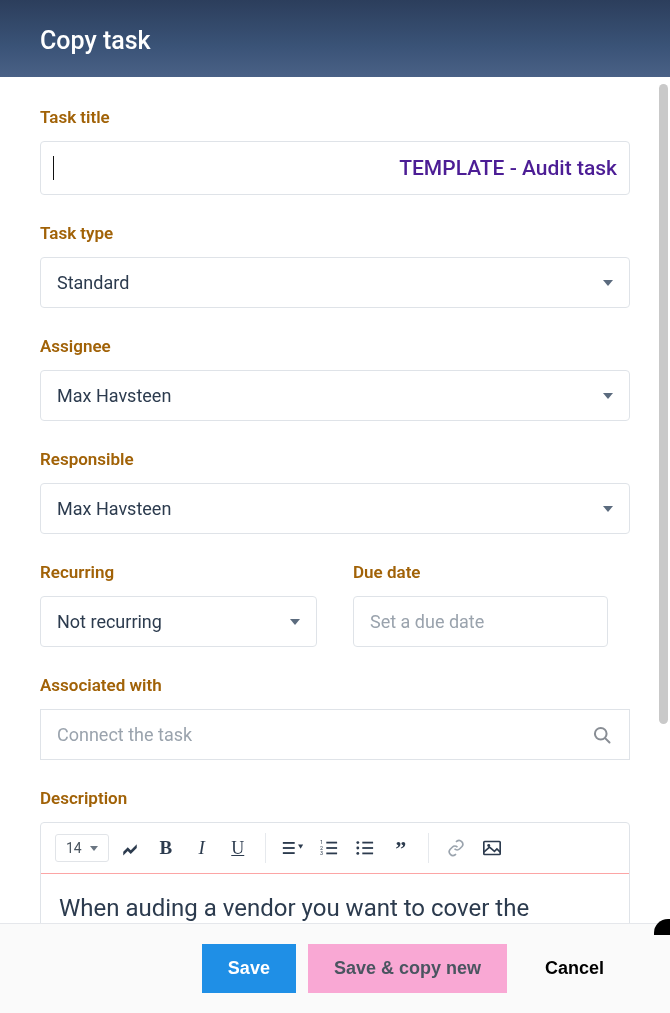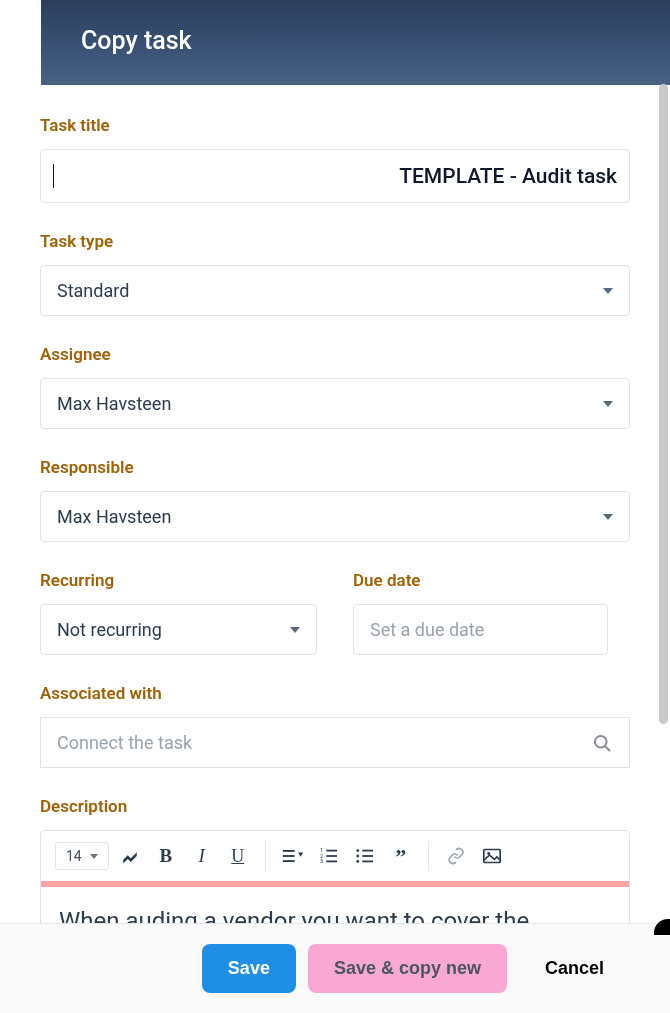--- a/index.html
+++ b/index.html
@@ -1,50 +1,50 @@
 <!DOCTYPE html>
 <html><head>
 <meta charset="utf-8">
 <style>
   * { box-sizing: border-box; margin: 0; padding: 0; }
   html, body { width: 670px; height: 1013px; font-family: -apple-system, BlinkMacSystemFont, "Segoe UI", Roboto, Arial, sans-serif; background: #fff; overflow: hidden; position: relative; }
   .modal { width: 670px; height: 1013px; display: flex; flex-direction: column; }
-  .header { background: linear-gradient(180deg, #2c3e5c 0%, #3a5377 60%, #4a6186 100%); color: #fff; padding: 26px 40px 30px; margin-left: 41px; }
+  .header { background: linear-gradient(180deg, #2c3e5c 0%, #3a5377 60%, #4a6186 100%); color: #fff; padding: 26px 40px 22px; }
   .header-title { font-size: 25px; font-weight: 500; }
   .body { flex: 1; overflow-y: auto; padding: 30px 40px 20px 40px; position: relative; }
   .scrollbar { position: absolute; right: 2px; top: 84px; width: 9px; height: 640px; background: #c9c9c9; border-radius: 5px; }
   .field-group { margin-bottom: 28px; }
   .field-label { font-size: 17px; color: #a16207; font-weight: 600; margin-bottom: 14px; display: block; }
   .text-input, .select-box {
     width: 100%; border: 1px solid #dfe3e8; border-radius: 4px;
     padding: 14px 16px; font-size: 18px; color: #2c3b4e; background: #fff;
     display: flex; align-items: center; justify-content: space-between;
   }
-  .title-input { font-size: 21px; font-weight: 500; color: #0f172a; padding: 14px 12px; position: relative; }
+  .title-input { font-size: 21px; font-weight: 500; color: #4c1d95; padding: 14px 12px; position: relative; }
   .title-input .cursor { display:inline-block; width:0; border-left: 1.5px solid #111; height: 24px; vertical-align: -4px; margin-right:1px; }
   .select-box { cursor: pointer; }
   .select-value { flex: 1; }
   .placeholder { color: #9aa3ad; }
   .caret { width: 0; height: 0; border-left: 5px solid transparent; border-right: 5px solid transparent; border-top: 6px solid #5b6b7e; margin-left: 8px; }
   .row2 { display: flex; gap: 36px; }
   .row2 .col { flex: 1; }
   .duedate-input { width: 255px; }
   .assoc-box { position: relative; }
   .assoc-box .search-icon { position: absolute; right: 18px; top: 50%; transform: translateY(-50%); color: #888d94; }
   .assoc-input { width: 100%; border: 1px solid #dfe3e8; border-radius: 0; padding: 14px 48px 14px 16px; font-size: 18px; background: #fff; }
   .editor { border: 1px solid #dfe3e8; border-radius: 4px; overflow: hidden; }
-  .toolbar { display: flex; align-items: center; gap: 6px; padding: 10px 14px; border-bottom: 6px solid #fca5a5; }
+  .toolbar { display: flex; align-items: center; gap: 6px; padding: 10px 14px; border-bottom: 1px solid #fca5a5; }
   .fs-select { display:flex; align-items:center; gap:8px; border:1px solid #e1e4e8; border-radius:3px; padding:5px 10px; font-size:14px; color:#4a5560; cursor:pointer; }
   .fs-caret { width:0;height:0;border-left:4px solid transparent;border-right:4px solid transparent;border-top:5px solid #6b7682; }
   .tbtn { width: 30px; height: 30px; display:flex; align-items:center; justify-content:center; color:#2c3b4e; cursor:pointer; border-radius:3px; }
   .tbtn.muted { color:#9aa3ad; }
   .sep { width:1px; height:30px; background:#e6e9ed; margin: 0 6px; }
   .editor-body { padding: 16px 18px; font-size: 24px; color: #2c3b4e; line-height: 1.5; min-height: 52px; }
   .footer { border-top: 1px solid #e5e7eb; background: #fafafa; display:flex; justify-content:flex-end; align-items:center; gap: 12px; padding: 20px 40px; }
-  .btn { font-size: 18px; font-weight: 600; padding: 14px 26px; border-radius: 8px; border: none; cursor: pointer; }
+  .btn { font-size: 18px; font-weight: 600; padding: 14px 26px; border-radius: 0; border: none; cursor: pointer; }
   .btn-primary { background:#1f8fe6; color:#fff; }
   .btn-secondary { background:#f9a8d4; color:#4a5560; }
   .btn-link { background: transparent; color:#000000; }
   svg { display:block; }
   .corner { position:absolute; right:0; bottom:78px; width:16px; height:16px; background:#000; border-radius: 14px 0 0 0; }
 </style>
 </head>
 <body>
 
 <div class="modal">

